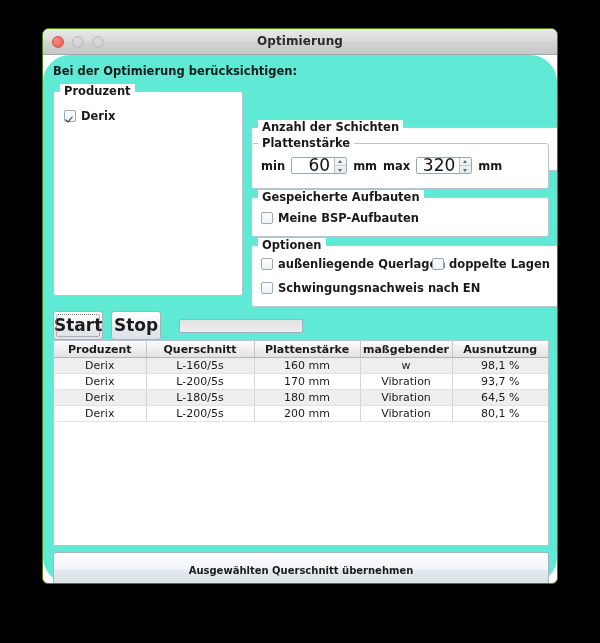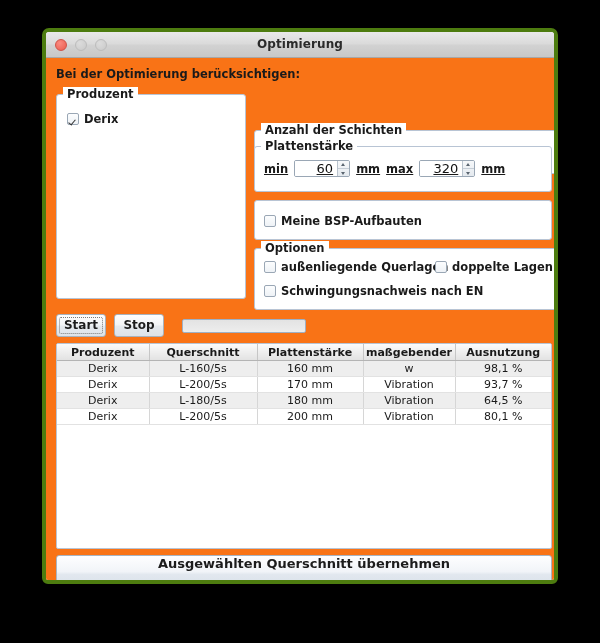--- a/index.html
+++ b/index.html
@@ -23,21 +23,21 @@
   .window {
     position: absolute;
     left: 42px;
     top: 28px;
     width: 516px;
     height: 556px;
     background: #ffffff;
     border-radius: 7px 7px 6px 6px;
     box-shadow: 0 2px 9px rgba(0,0,0,0.55);
     overflow: hidden;
-    border: 4px solid #4d7c0f;
+    border: 1px solid #4d7c0f;
     box-sizing: border-box;
   }
 
   .titlebar {
     position: relative;
     height: 26px;
     background: linear-gradient(to bottom, #e9e9e9 0%, #dadada 48%, #d2d2d2 52%, #c8c8c8 100%);
     border-bottom: 1px solid #a7a7a7;
     box-sizing: border-box;
   }
@@ -72,21 +72,22 @@
     text-align: center;
     font-size: 12px;
     font-weight: bold;
     color: #2b2b2b;
     letter-spacing: 0.1px;
   }
 
   .content {
     position: relative;
     height: 529px;
-    background: #f97316;
+    background: #5eead4;
+    border-radius: 27px;
   }
 
   
   .headline {
     position: absolute;
     left: 10px;
     top: 9px;
     font-size: 11.5px;
     font-weight: bold;
     color: #1a1a1a;
@@ -172,37 +173,36 @@
   .platten-row {
     position: absolute;
     left: 9px;
     top: 13px;
     display: flex;
     align-items: center;
     gap: 6px;
     font-size: 11.5px;
     font-weight: bold;
     color: #1a1a1a;
-    text-decoration: underline;
   }
   .spinner {
     display: flex;
     align-items: stretch;
     height: 17px;
     border: 1px solid #9aa7b5;
     border-radius: 2px;
     background: #ffffff;
     box-sizing: border-box;
     overflow: hidden;
   }
   .spin-field {
     width: 42px;
     text-align: right;
     padding: 0 4px;
-    font-size: 13px;
+    font-size: 17px;
     font-weight: normal;
     color: #111;
     line-height: 15px;
     background: #ffffff;
     box-sizing: border-box;
   }
   .spin-btns {
     width: 11px;
     display: flex;
     flex-direction: column;
@@ -236,21 +236,21 @@
   
   .btnrow {
     position: absolute;
     left: 10px;
     top: 256px;
     display: flex;
     align-items: center;
     gap: 8px;
   }
   .btn {
-    font-size: 12px;
+    font-size: 17px;
     font-weight: bold;
     color: #1c1c1c;
     background: linear-gradient(to bottom, #fefefe 0%, #f2f4f6 48%, #e6eaee 52%, #dde2e8 100%);
     border: 1px solid #a8b2bd;
     border-radius: 3px;
     padding: 3px 0 4px;
     box-sizing: border-box;
     text-align: center;
     cursor: default;
   }
@@ -336,25 +336,25 @@
   .bottom-btn {
     position: absolute;
     left: 10px;
     top: 497px;
     width: 496px;
     height: 36px;
     background: linear-gradient(to bottom, #fefeff 0%, #f1f4f8 46%, #e2e8ef 54%, #d6dee7 100%);
     border: 1px solid #a8b4c2;
     border-radius: 3px;
     box-sizing: border-box;
-    font-size: 13px;
+    font-size: 10px;
     font-weight: bold;
     color: #1c1c1c;
     display: flex;
-    align-items: flex-start;
+    align-items: center;
     justify-content: center;
     cursor: default;
   }
 </style>
 </head>
 <body>
 
 <div id="root">
   <div class="window">
 
@@ -431,20 +431,21 @@
             <span class="spin-btns">
               <span class="spin-up"></span>
               <span class="spin-dn"></span>
             </span>
           </span>
           <span>mm</span>
         </div>
       </div>
 
       <div class="group" id="grp-aufbauten">
+        <div class="legend">Gespeicherte Aufbauten</div>
         <div class="cbrow" id="cb-bsp">
           <span class="cbox"></span>
           <span class="cblabel">Meine BSP-Aufbauten</span>
         </div>
       </div>
 
       <div class="group" id="grp-optionen">
         <div class="legend">Optionen</div>
         <div class="cbrow" id="cb-quer">
           <span class="cbox"></span>

